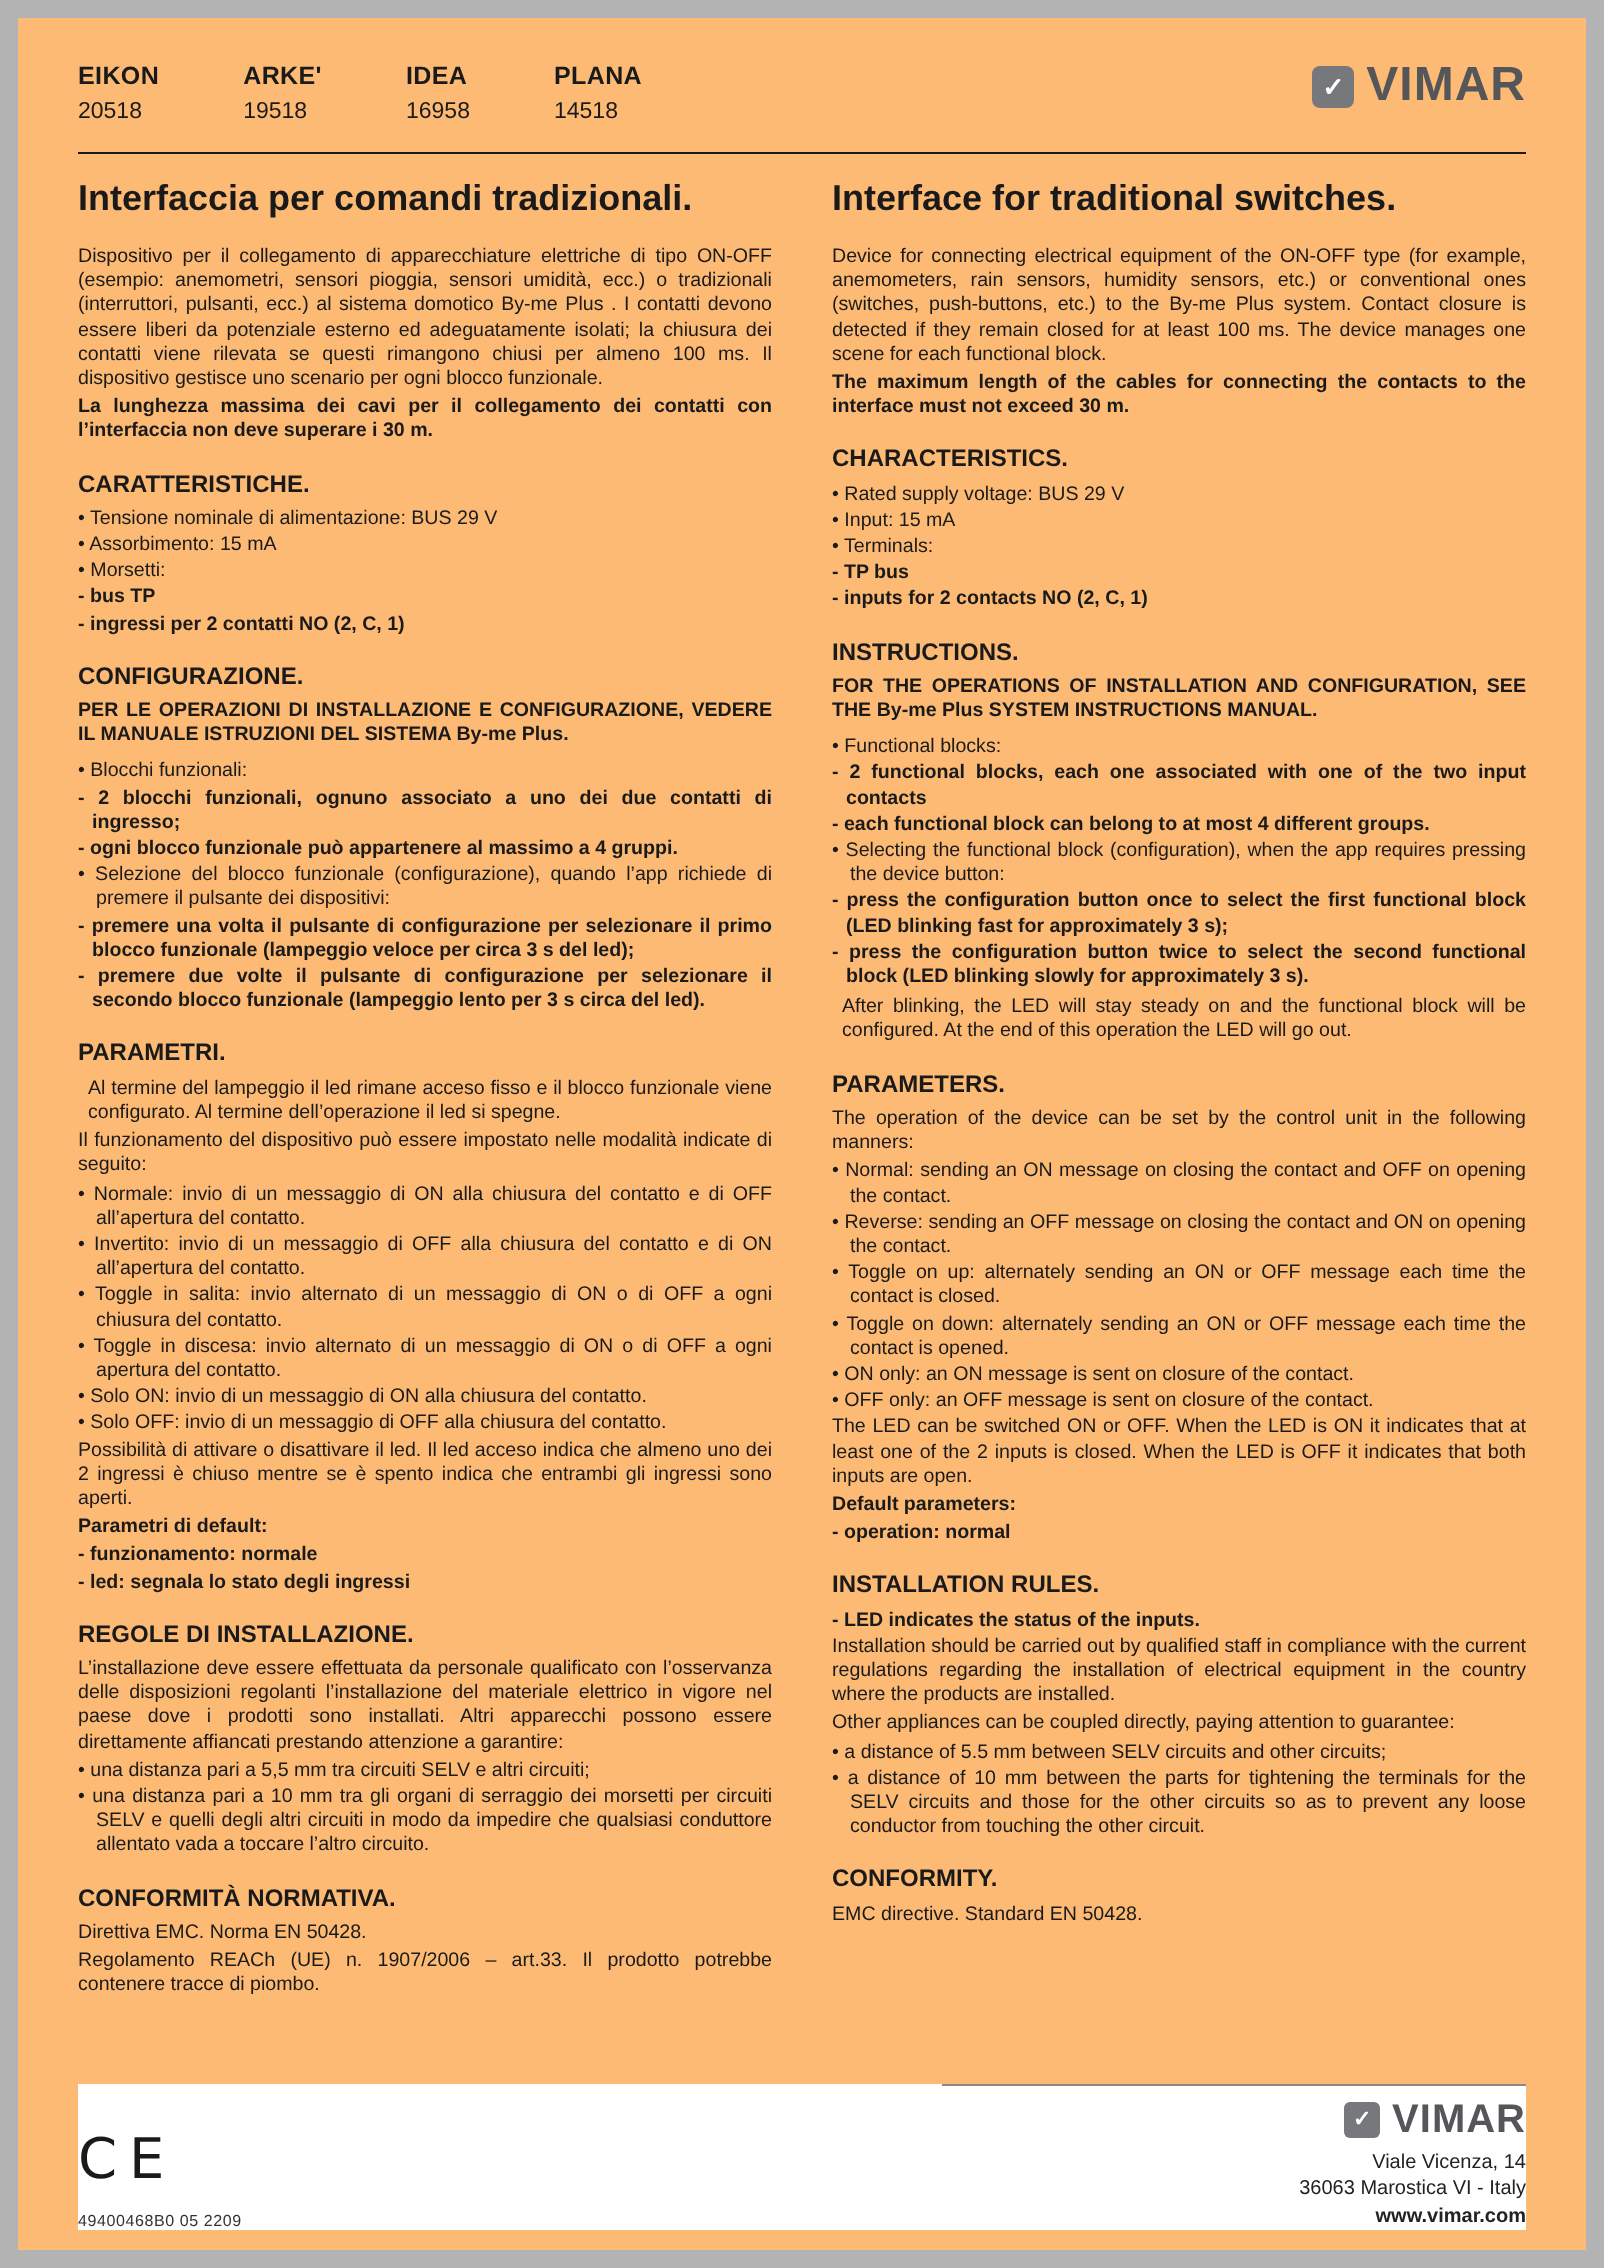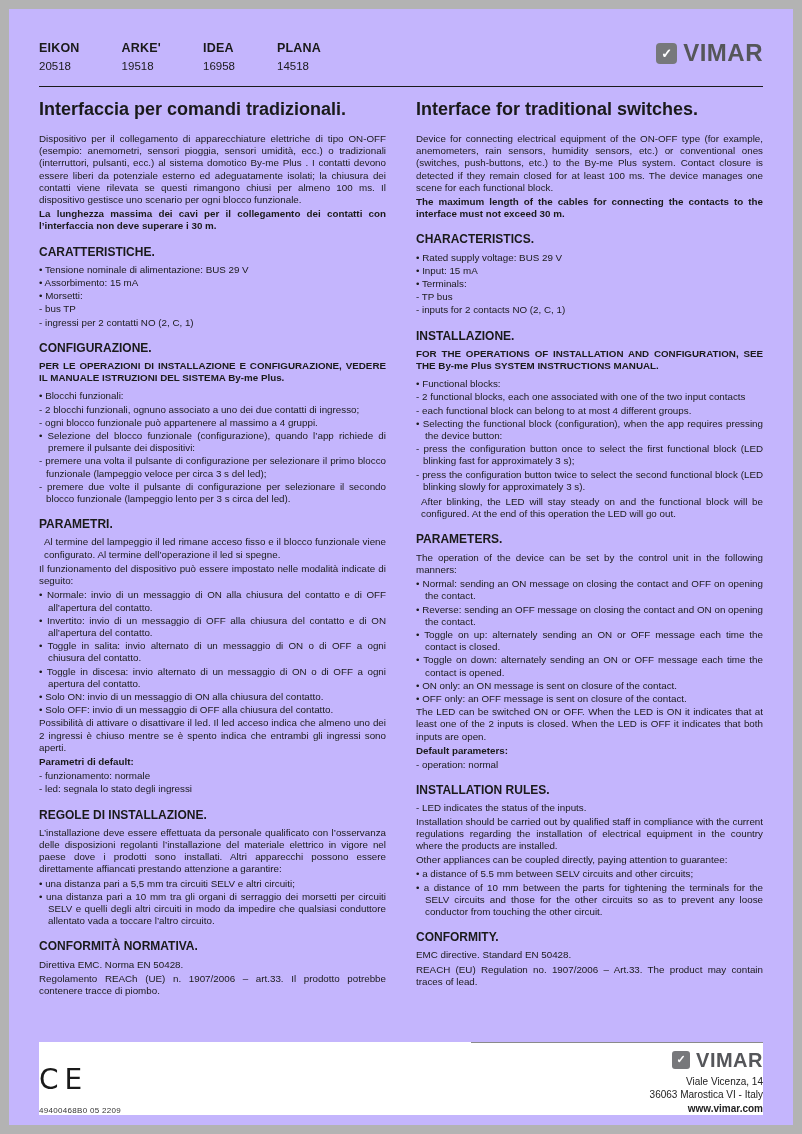--- a/index.html
+++ b/index.html
@@ -5,21 +5,21 @@
   * { margin:0; padding:0; box-sizing:border-box; }
   html,body { width:802px; height:1134px; }
   body {
     background:#b3b3b3;
     font-family:"Liberation Sans", sans-serif;
     color:#1a1a1a;
   }
   .frame { width:802px; height:1134px; padding:9px; }
   .page {
     position:relative; width:100%; height:100%;
-    background:#c4b5fd; padding:32px 30px 0 30px; overflow:hidden;
+    background:#fdba74; padding:22px 30px 0 30px; overflow:hidden;
   }
 
   
   .hdr { display:flex; justify-content:space-between; align-items:flex-start; }
   .products { display:flex; gap:42px; }
   .pname { font-size:12.5px; font-weight:bold; letter-spacing:.2px; }
   .pcode { font-size:11.5px; margin-top:5px; }
   .logo { display:flex; align-items:center; gap:6px; }
   .logo-box {
     width:21px; height:21px; background:#77787b; color:#fff;
@@ -32,21 +32,21 @@
   
   .cols { display:flex; gap:30px; }
   .col { flex:1; min-width:0; }
   .coltitle { font-size:18px; font-weight:bold; margin-bottom:13px; }
   .blk { font-size:9.8px; line-height:12.2px; text-align:justify; }
   .blk.p  { margin-bottom:2px; }
   .blk.pb { font-weight:bold; margin-bottom:2px; }
   .blk.h  { font-size:12px; font-weight:bold; margin-top:13px; margin-bottom:6px; text-align:left; }
   .blk.hb { font-weight:bold; margin-bottom:6px; }
   .blk.b  { padding-left:9px; text-indent:-9px; margin-bottom:1px; }
-  .blk.d  { padding-left:7px; text-indent:-7px; margin-bottom:1px; }
+  .blk.d  { padding-left:7px; text-indent:-7px; margin-bottom:1px;font-weight:bold; }
   .blk.i  { padding-left:5px; margin-top:3px; margin-bottom:2px; }
 
   
   .ftr {
     position:absolute; left:30px; right:30px; bottom:10px;
     display:flex; justify-content:space-between; align-items:flex-end;
     background:#fff;
   }
   .ce { font-size:28px; letter-spacing:6px; font-weight:400; margin-bottom:10px; font-family:"DejaVu Sans", sans-serif; }
   .doccode { font-size:8px; color:#333; letter-spacing:.3px; }
@@ -136,21 +136,21 @@
         <h1 class="coltitle">Interface for traditional switches.</h1>
         <div class="blocks">
             <div class="blk p">Device for connecting electrical equipment of the ON-OFF type (for example, anemometers, rain sensors, humidity sensors, etc.) or conventional ones (switches, push-buttons, etc.) to the By-me Plus system. Contact closure is detected if they remain closed for at least 100 ms. The device manages one scene for each functional block.</div>
             <div class="blk pb">The maximum length of the cables for connecting the contacts to the interface must not exceed 30 m.</div>
             <div class="blk h">CHARACTERISTICS.</div>
             <div class="blk b">• Rated supply voltage: BUS 29 V</div>
             <div class="blk b">• Input: 15 mA</div>
             <div class="blk b">• Terminals:</div>
             <div class="blk d">- TP bus</div>
             <div class="blk d">- inputs for 2 contacts NO (2, C, 1)</div>
-            <div class="blk h">INSTALLAZIONE.</div>
+            <div class="blk h">INSTRUCTIONS.</div>
             <div class="blk hb">FOR THE OPERATIONS OF INSTALLATION AND CONFIGURATION, SEE THE By-me Plus SYSTEM INSTRUCTIONS MANUAL.</div>
             <div class="blk b">• Functional blocks:</div>
             <div class="blk d">- 2 functional blocks, each one associated with one of the two input contacts</div>
             <div class="blk d">- each functional block can belong to at most 4 different groups.</div>
             <div class="blk b">• Selecting the functional block (configuration), when the app requires pressing the device button:</div>
             <div class="blk d">- press the configuration button once to select the first functional block (LED blinking fast for approximately 3 s);</div>
             <div class="blk d">- press the configuration button twice to select the second functional block (LED blinking slowly for approximately 3 s).</div>
             <div class="blk i">After blinking, the LED will stay steady on and the functional block will be configured. At the end of this operation the LED will go out.</div>
             <div class="blk h">PARAMETERS.</div>
             <div class="blk p">The operation of the device can be set by the control unit in the following manners:</div>
@@ -164,21 +164,20 @@
             <div class="blk pb">Default parameters:</div>
             <div class="blk d">- operation: normal</div>
             <div class="blk h">INSTALLATION RULES.</div>
             <div class="blk d">- LED indicates the status of the inputs.</div>
             <div class="blk p">Installation should be carried out by qualified staff in compliance with the current regulations regarding the installation of electrical equipment in the country where the products are installed.</div>
             <div class="blk p">Other appliances can be coupled directly, paying attention to guarantee:</div>
             <div class="blk b">• a distance of 5.5 mm between SELV circuits and other circuits;</div>
             <div class="blk b">• a distance of 10 mm between the parts for tightening the terminals for the SELV circuits and those for the other circuits so as to prevent any loose conductor from touching the other circuit.</div>
             <div class="blk h">CONFORMITY.</div>
             <div class="blk p">EMC directive. Standard EN 50428.</div>
-            <div class="blk p">REACH (EU) Regulation no. 1907/2006 – Art.33. The product may contain traces of lead.</div>
           </div>
       </section>
     </main>
 
     <footer class="ftr">
       <div class="ftr-left">
         <div class="ce">CE</div>
         <div class="doccode">49400468B0  05  2209</div>
       </div>
       <div class="ftr-right">

